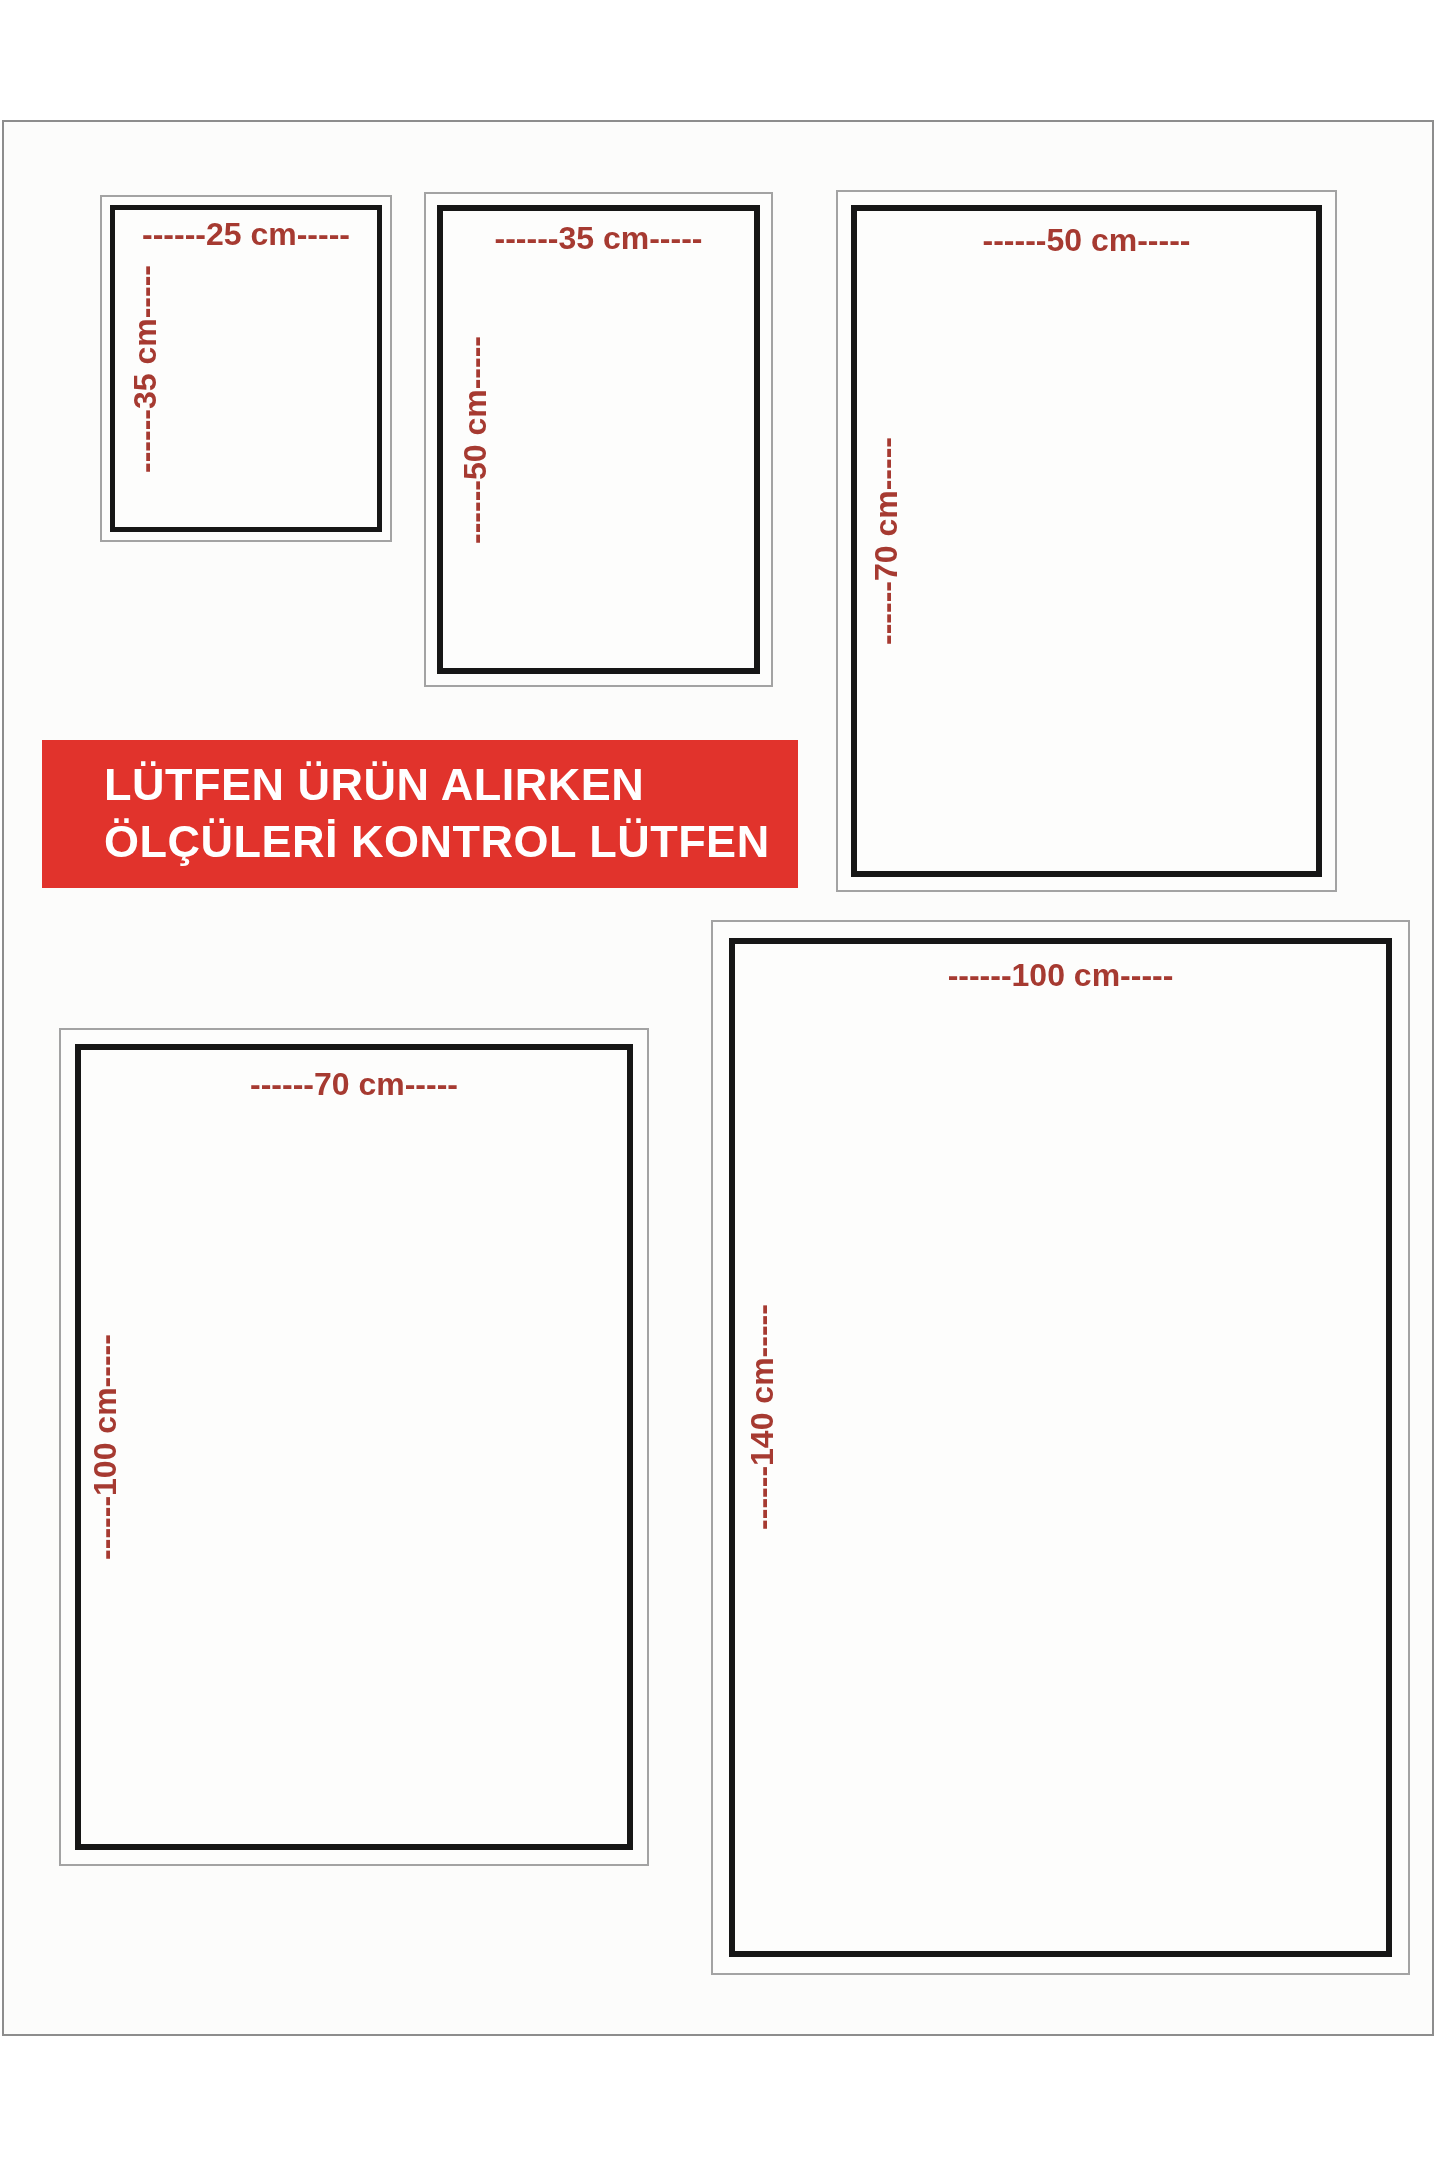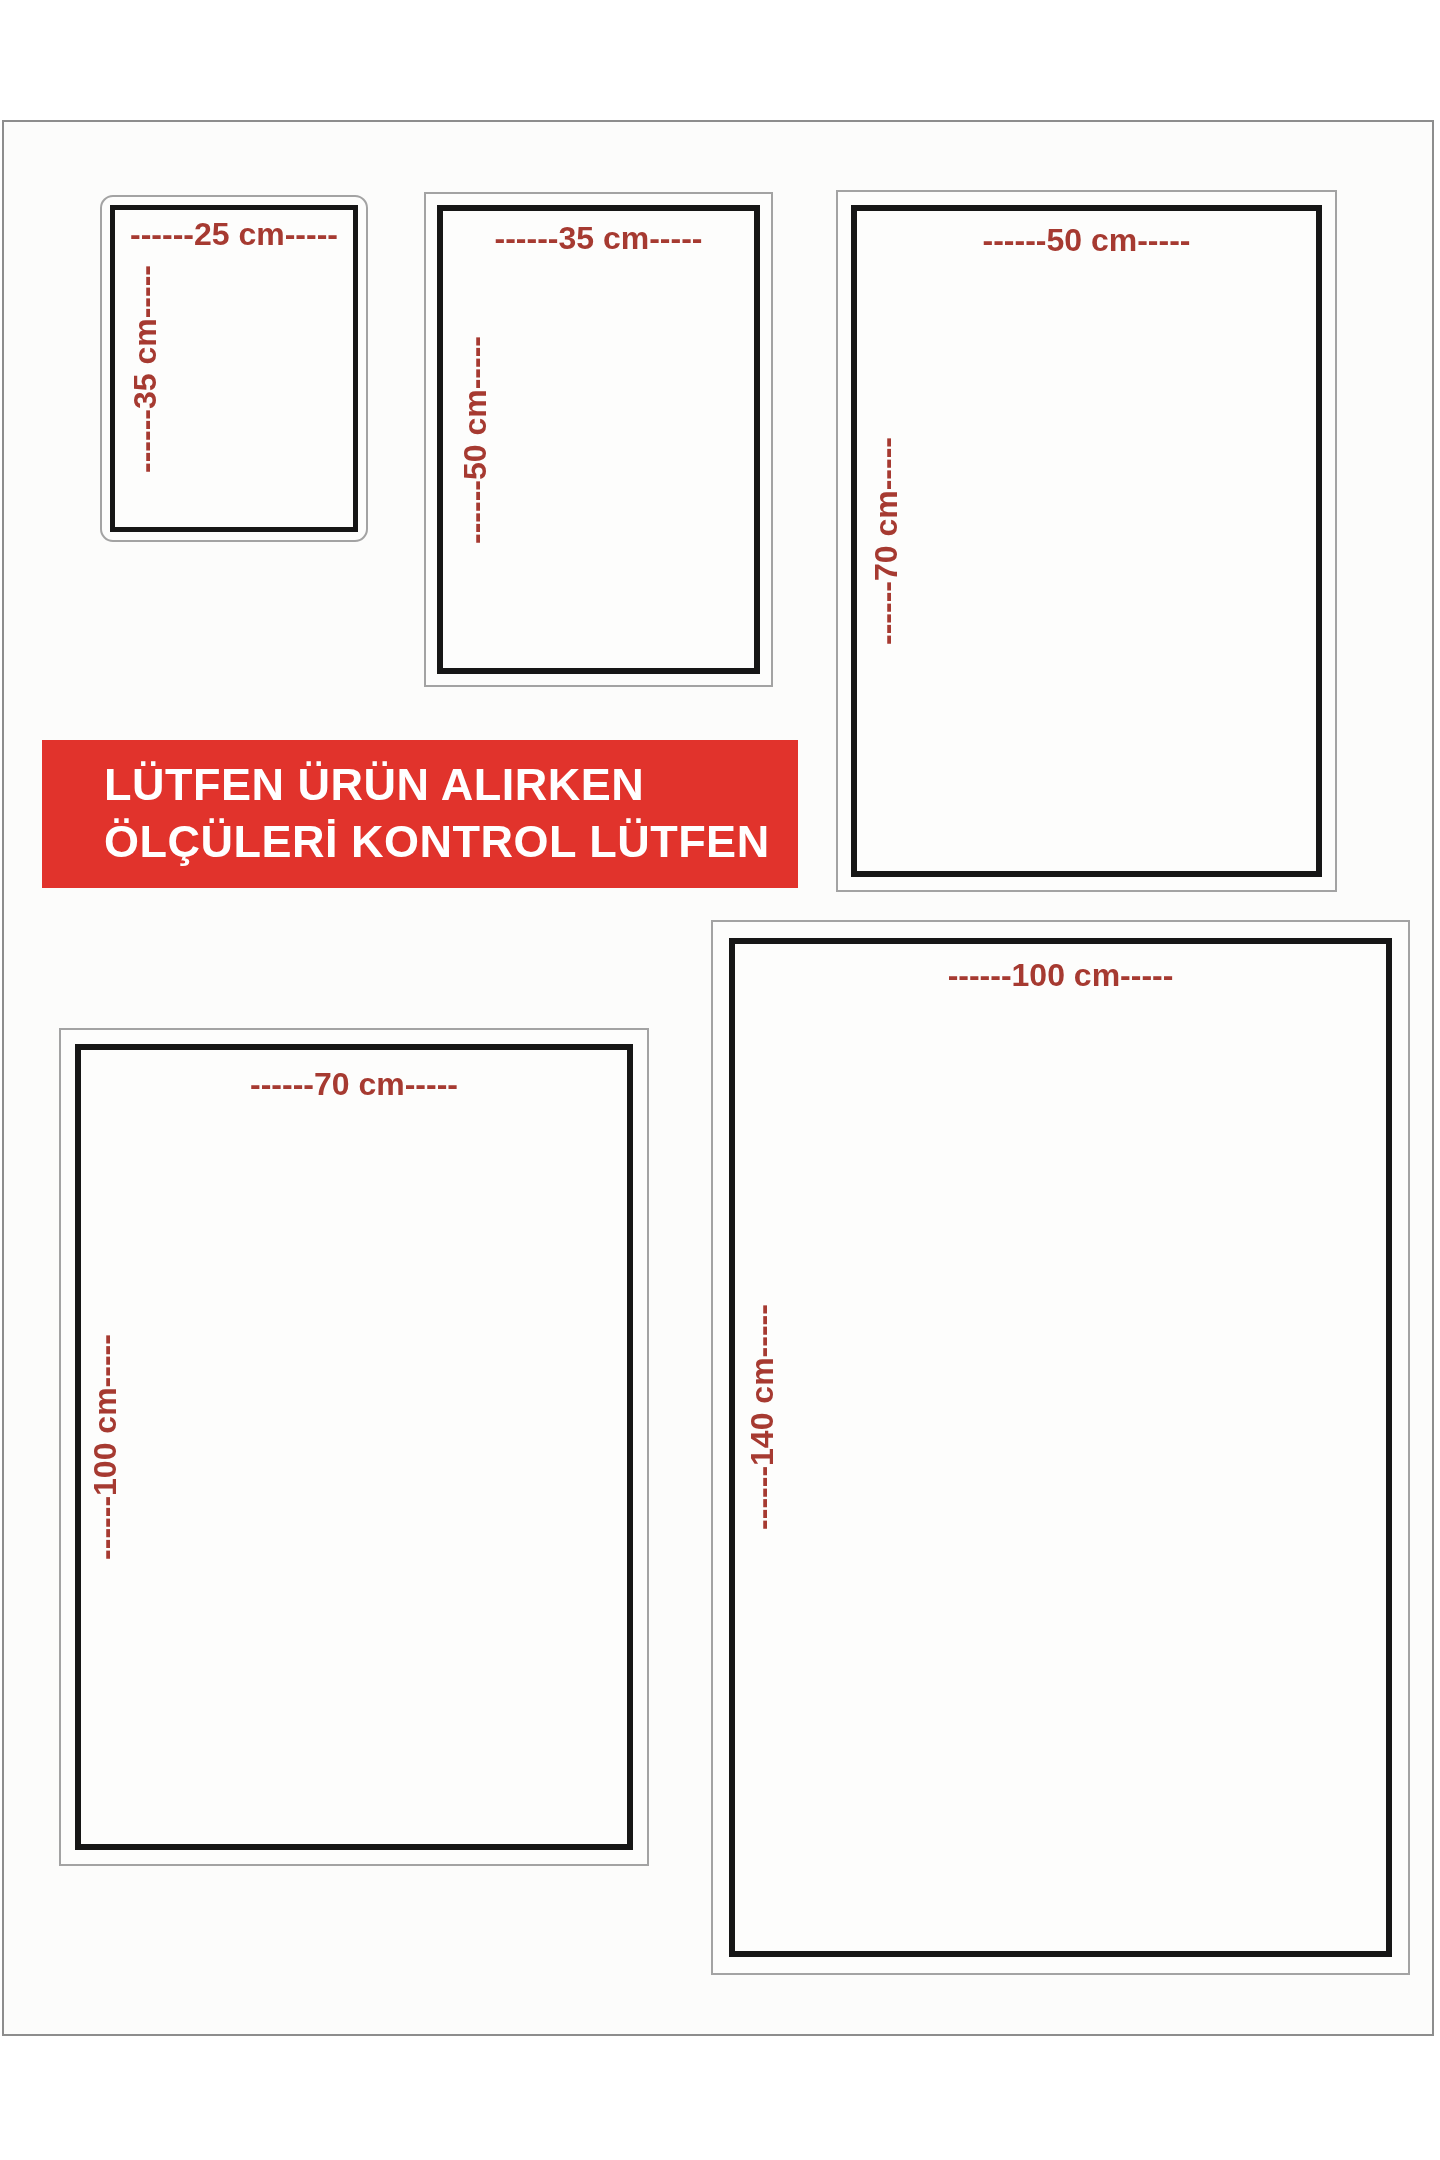--- a/index.html
+++ b/index.html
@@ -26,21 +26,21 @@
   .frame {
     position: absolute;
     background: #fdfdfc;
     border: 2px solid #a3a3a3;
     box-sizing: border-box;
   }
   .frame .inner {
     position: absolute;
     border: 6px solid #161616;
   }
-  .f1 { left: 100px; top: 195px; width: 268px; height: 347px; border-radius: 13px; }
+  .f1 { left: 100px; top: 195px; width: 292px; height: 347px; }
   .f1 .inner { inset: 8px;  border-width: 5px; }
   .f2 { left: 424px; top: 192px; width: 349px; height: 495px; }
   .f2 .inner { inset: 11px; }
   .f3 { left: 836px; top: 190px; width: 501px; height: 702px; }
   .f3 .inner { inset: 13px; }
   .f4 { left: 59px;  top: 1028px; width: 590px; height: 838px; }
   .f4 .inner { inset: 14px; }
   .f5 { left: 711px; top: 920px; width: 699px; height: 1055px; }
   .f5 .inner { inset: 16px; }
 

